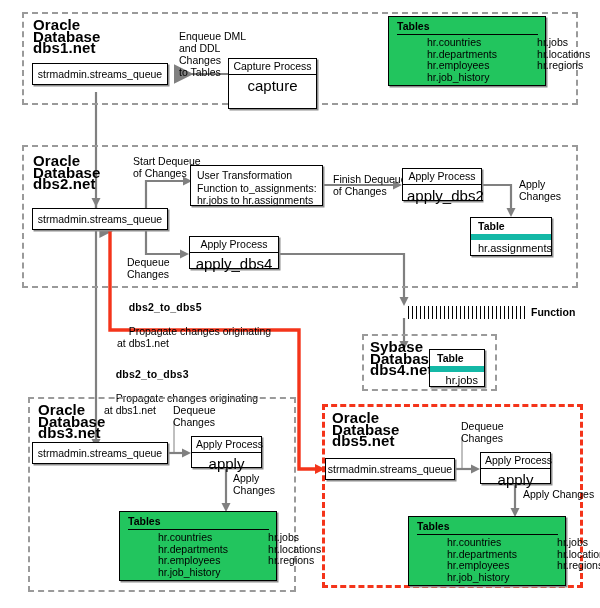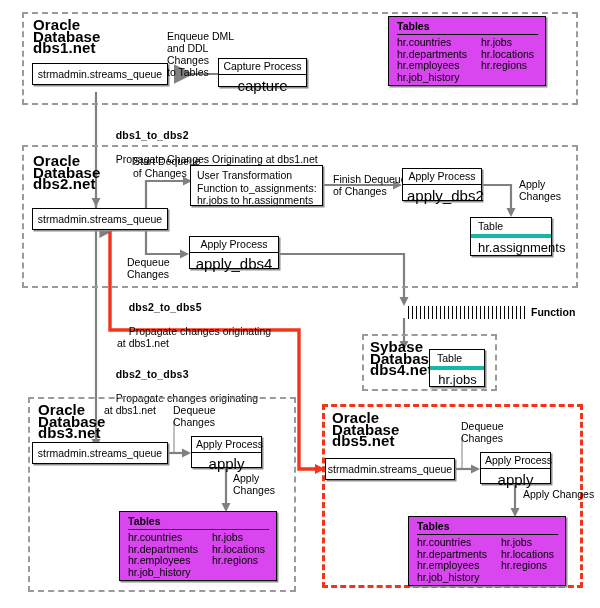--- a/index.html
+++ b/index.html
@@ -75,57 +75,57 @@
     font-size:10.5px;
     line-height:12.5px;
     padding:3px 20px 3px 6px;
     white-space:pre;
   }
 
   
   .tables-box{
     position:absolute;
     box-sizing:border-box;
-    background:#d946ef;
+    background:#22c55e;
     border:1px solid #000000;
     box-shadow:1.5px 1.5px 0 0 #8d8d8d;
     padding:3px 7px 12px 8px;
   }
   .tables-box .t-head{
     font-size:10.5px;font-weight:bold;
     padding-bottom:2px;
     border-bottom:1px solid #000000;
     margin-bottom:2px;
   }
   .tables-box .t-grid{
     display:grid;
     grid-template-columns:auto auto;
     column-gap:10px;
     font-size:10.5px;
     line-height:11.5px;
   }
-  .tables-box .t-grid span{white-space:nowrap;}
+  .tables-box .t-grid span{white-space:nowrap;margin-left:30px;}
 
   
   .table-box{
     position:absolute;
     box-sizing:border-box;
     background:#ffffff;
     border:1px solid #000000;
     box-shadow:1.5px 1.5px 0 0 #8d8d8d;
   }
   .table-box .tb-head{
-    font-size:10.5px;font-weight:normal;
+    font-size:10.5px;font-weight:bold;
     padding:2px 6px 2px 7px;
-    border-bottom:4px solid #14b8a6;
+    border-bottom:6px solid #14b8a6;
   }
   .table-box .tb-body{
-    font-size:13px;
+    font-size:11px;
     padding:2px 6px 2px 7px;
-    text-align:center;
+    text-align:right;
     white-space:nowrap;
   }
 
   
   .ann{
     position:absolute;
     font-size:10.5px;
     line-height:12px;
     white-space:pre;
   }
@@ -211,48 +211,44 @@
     <path d="M515,517 L510.5,508 L519.5,508 z" fill="#808080"></path>
   </svg>
 
   <div class="db-container" style="left:22px;top:12px;width:556px;height:93px;"></div>
   <div class="db-label" style="left:33px;top:19px;">Oracle
 Database
 dbs1.net</div>
 
   <div class="queue-box" style="left:32px;top:63px;width:136px;height:22px;">strmadmin.streams_queue</div>
 
-  <div class="ann" style="left:167px;top:30px;">Enqueue DML
+  <div class="ann" style="left:179px;top:30px;">Enqueue DML
 and DDL
 Changes
 to Tables</div>
 
-  <div class="box" style="left:218px;top:58px;width:89px;height:29px;">
+  <div class="box" style="left:228px;top:58px;width:89px;height:51px;">
     <div class="box-title">Capture Process</div>
     <div class="box-body">capture</div>
   </div>
 
   <div class="tables-box" style="left:388px;top:16px;width:158px;height:70px;">
     <div class="t-head">Tables</div>
     <div class="t-grid">
       <span>hr.countries</span>
       <span>hr.jobs</span>
       <span>hr.departments</span>
       <span>hr.locations</span>
       <span>hr.employees</span>
       <span>hr.regions</span>
       <span>hr.job_history</span>
       <span></span>
     </div>
   </div>
 
-  <div class="prop-label" style="left:104px;top:117px;">
-    <span class="pname">dbs1_to_dbs2</span><br>
-    <span>Propagate Changes Originating at dbs1.net</span>
-  </div>
 
   <div class="db-container" style="left:22px;top:145px;width:556px;height:143px;"></div>
   <div class="db-label" style="left:33px;top:155px;">Oracle
 Database
 dbs2.net</div>
 
   <div class="ann" style="left:133px;top:155px;">Start Dequeue
 of Changes</div>
 
   <div class="multiline-box" style="left:190px;top:165px;width:133px;height:41px;"><span>User Transformation</span>

